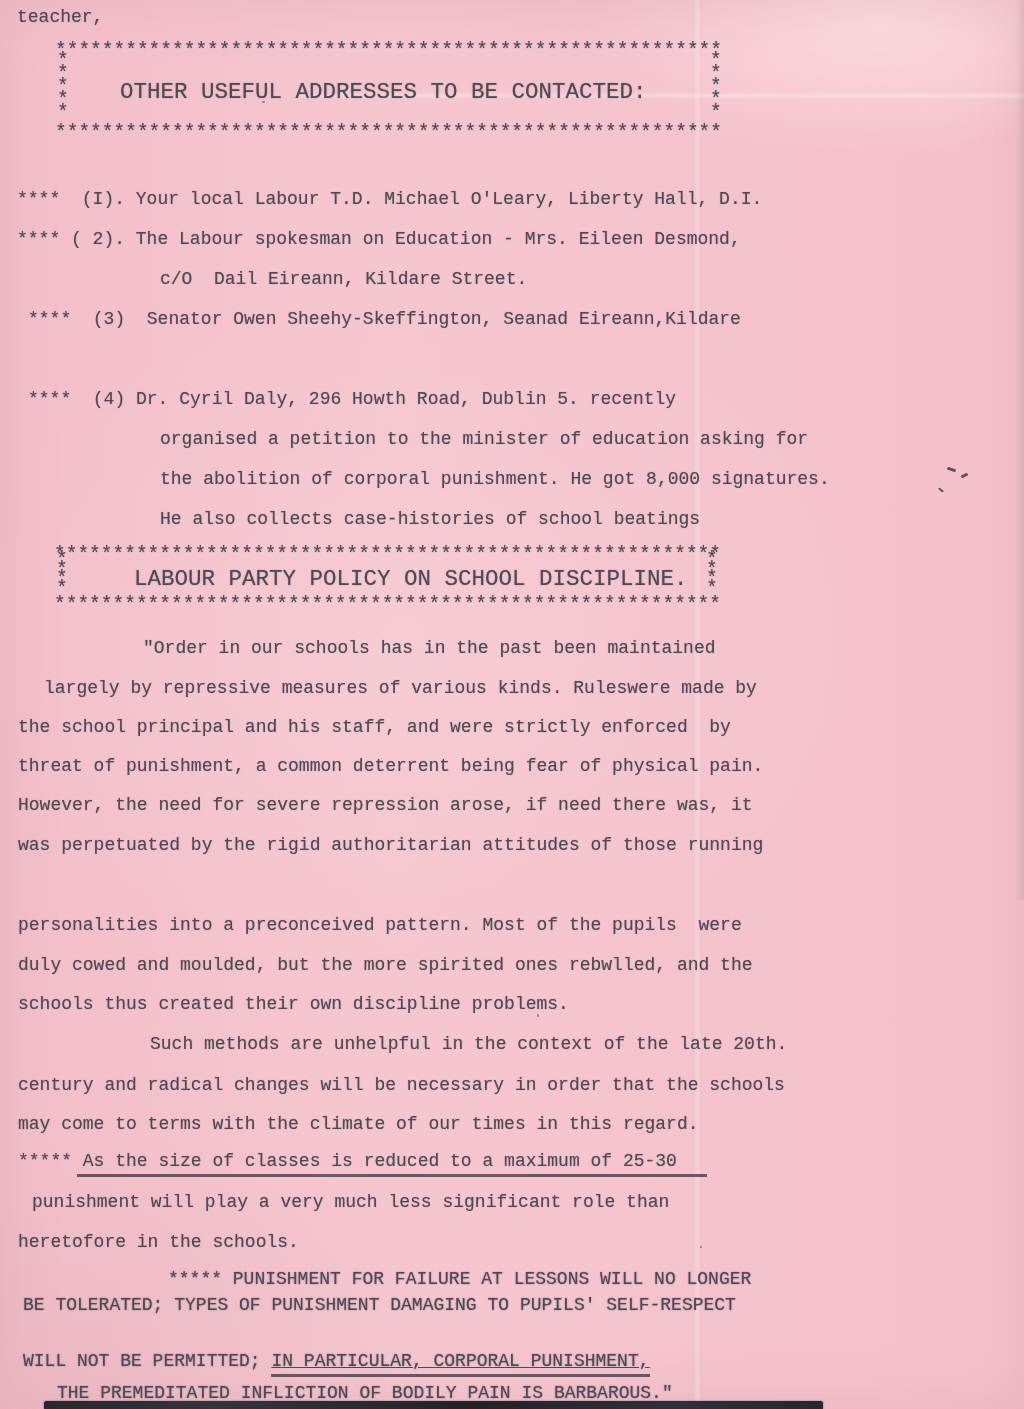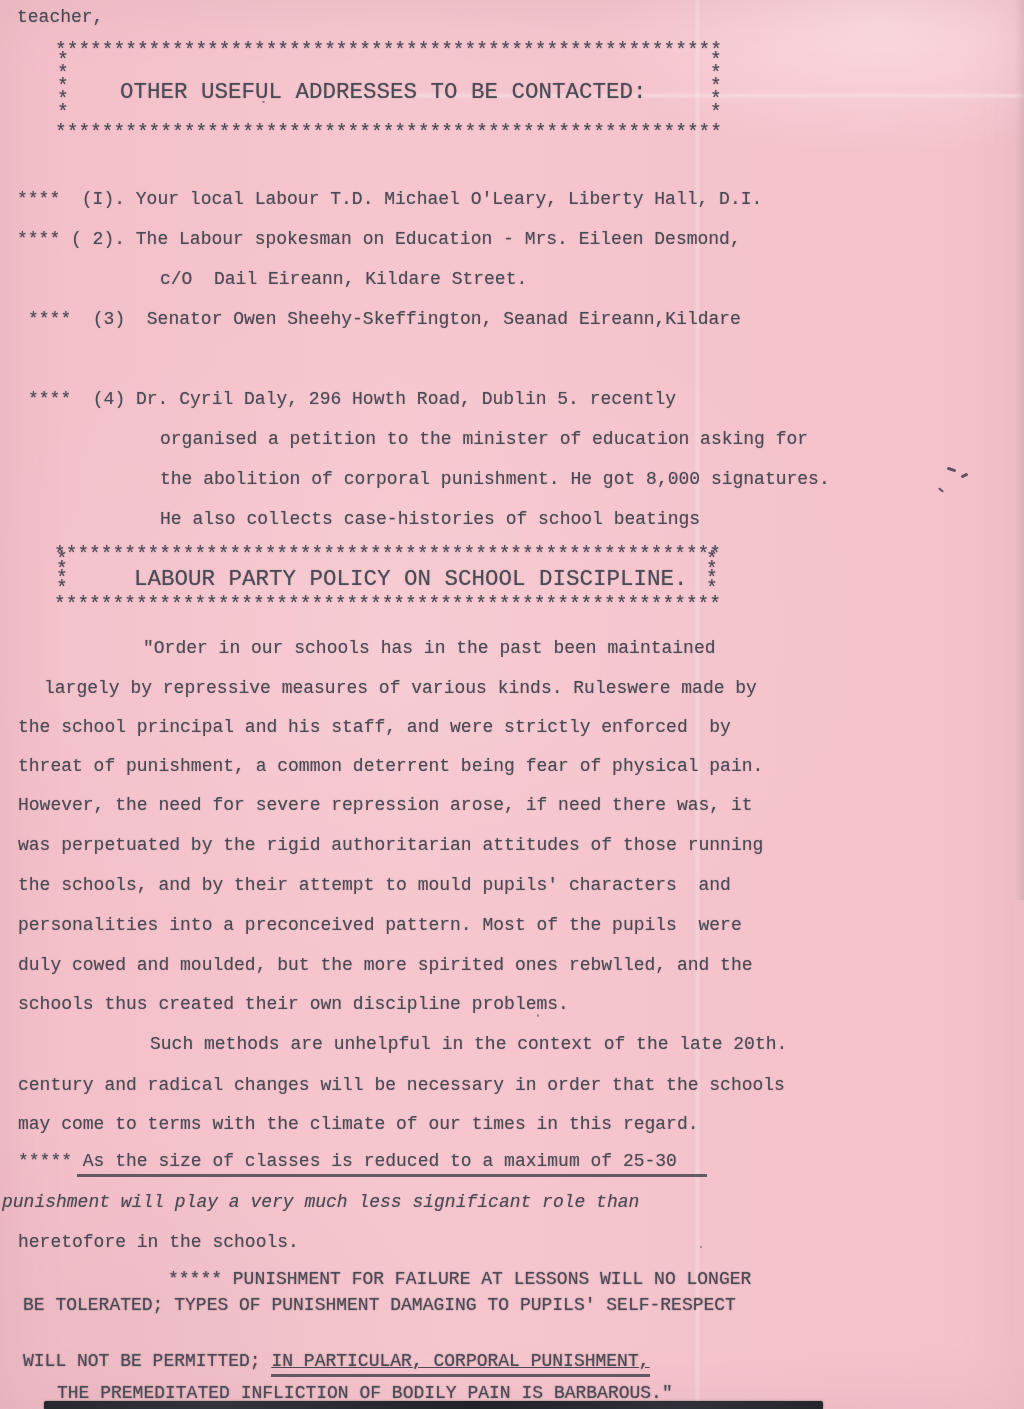--- a/index.html
+++ b/index.html
@@ -115,31 +115,30 @@
     <div class="sb-title" style="left:80px;top:21px;">LABOUR PARTY POLICY ON SCHOOL DISCIPLINE.</div>
     <div class="sb-row" style="left:0;top:50px;">*********************************************************</div>
   </div>
 
   <div class="tline" style="left:143px;top:635px;">"Order in our schools has in the past been maintained</div>
   <div class="tline" style="left:18px;top:675px;margin-left:26px;">largely by repressive measures of various kinds. Ruleswere made by</div>
   <div class="tline" style="left:18px;top:714px;">the school principal and his staff, and were strictly enforced  by</div>
   <div class="tline" style="left:18px;top:753px;">threat of punishment, a common deterrent being fear of physical pain.</div>
   <div class="tline" style="left:18px;top:792px;">However, the need for severe repression arose, if need there was, it</div>
   <div class="tline" style="left:18px;top:832px;">was perpetuated by the rigid authoritarian attitudes of those running</div>
-  <div class="tline" style="left:18px;top:872px;">the schools, and by their attempt to mould pupils' characters  and</div>
   <div class="tline" style="left:18px;top:912px;">personalities into a preconceived pattern. Most of the pupils  were</div>
   <div class="tline" style="left:18px;top:952px;">duly cowed and moulded, but the more spirited ones rebwlled, and the</div>
   <div class="tline" style="left:18px;top:991px;">schools thus created their own discipline problems.</div>
 
   <div class="tline" style="left:150px;top:1031px;">Such methods are unhelpful in the context of the late 20th.</div>
   <div class="tline" style="left:18px;top:1072px;">century and radical changes will be necessary in order that the schools</div>
   <div class="tline" style="left:18px;top:1111px;">may come to terms with the climate of our times in this regard.</div>
 
   <div class="tline" style="left:18px;top:1148px;text-align:right;"><span>***** </span><span class="u-ext">As the size of classes is reduced to a maximum of 25-30</span></div>
-  <div class="tline" style="left:2px;top:1189px;font-style:italic;">punishment will play a very much less significant role than</div>
+  <div class="tline" style="left:32px;top:1189px;">punishment will play a very much less significant role than</div>
   <div class="tline" style="left:18px;top:1229px;">heretofore in the schools.</div>
 
   <div class="tline caps" style="left:168px;top:1266px;">***** PUNISHMENT FOR FAILURE AT LESSONS WILL NO LONGER</div>
   <div class="tline caps" style="left:23px;top:1292px;">BE TOLERATED; TYPES OF PUNISHMENT DAMAGING TO PUPILS' SELF-RESPECT</div>
   <div class="tline caps" style="left:23px;top:1348px;"><span>WILL NOT BE PERMITTED; </span><span class="u1">IN PARTICULAR, CORPORAL PUNISHMENT,</span></div>
   <div class="tline caps" style="left:57px;top:1380px;"><span class="u2">THE PREMEDITATED INFLICTION OF BODILY PAIN IS BARBAROUS."</span></div>
 
   <div class="redaction"></div>
 
 </div>

